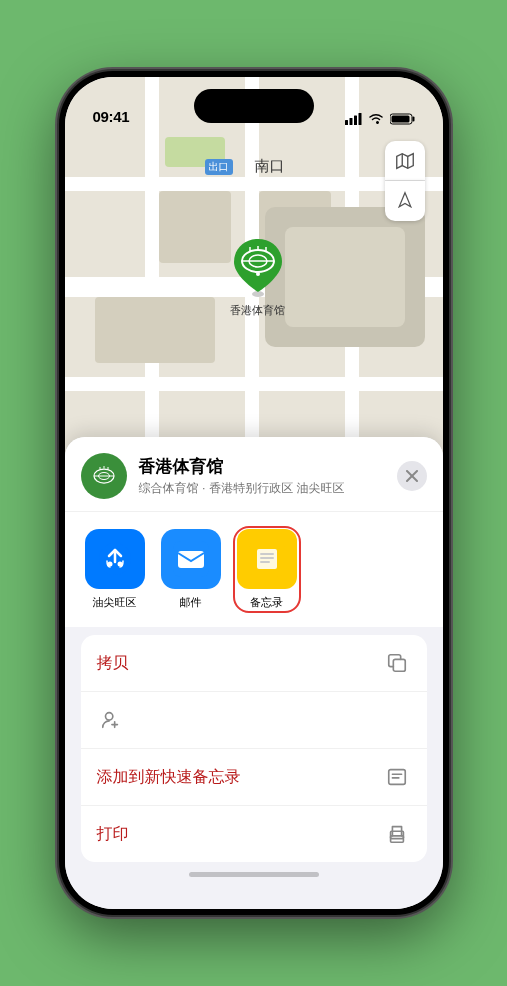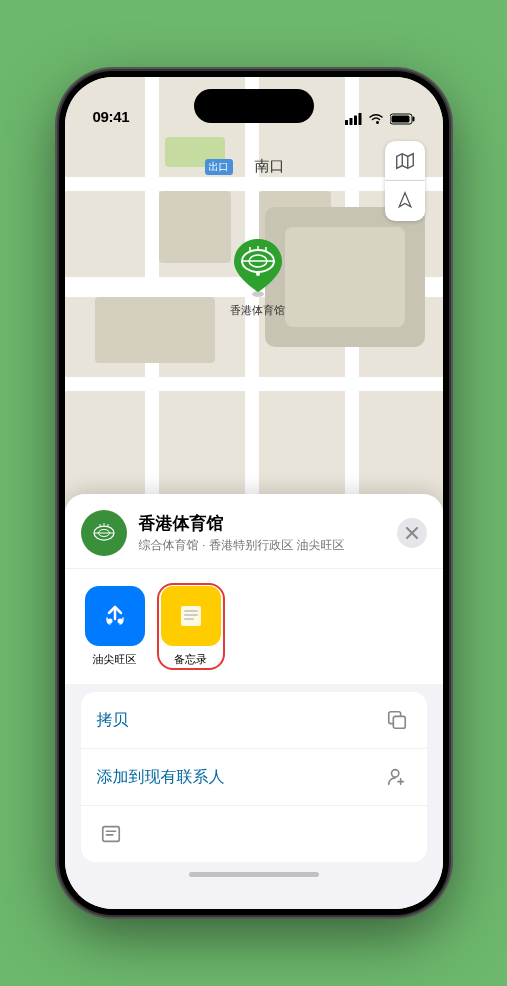--- a/index.html
+++ b/index.html
@@ -273,21 +273,21 @@
       justify-content: space-between;
       padding: 14px 16px;
       border-bottom: 1px solid #f0f0f0;
       cursor: pointer;
     }
     .action-item:last-child {
       border-bottom: none;
     }
     .action-label {
       font-size: 16px;
-      color: #0369a1;
+      color: #b91c1c;
     }
     .action-icon {
       width: 28px;
       height: 28px;
       display: flex;
       align-items: center;
       justify-content: center;
       color: #888;
     }
   </style>
@@ -417,20 +417,30 @@
               <circle cx="12" cy="22" r="2.5" fill="#fff"></circle>
               <circle cx="22" cy="22" r="2.5" fill="#fff"></circle>
               <path d="M9 19 Q9 25 12 25" stroke="#fff" stroke-width="1.5" fill="none" stroke-linecap="round"></path>
               <path d="M25 19 Q25 25 22 25" stroke="#fff" stroke-width="1.5" fill="none" stroke-linecap="round"></path>
             </svg>
           </div>
           <span class="share-icon-label">油尖旺区</span>
         </div>
 
 
+        <div class="share-item">
+          <div class="share-icon-wrap" style="background:#1a8cff;">
+            <svg width="36" height="36" viewBox="0 0 36 36">
+              <rect width="36" height="36" rx="8" fill="#1a8cff"></rect>
+              <rect x="5" y="10" width="26" height="17" rx="3" fill="#fff"></rect>
+              <path d="M5 12 L18 20 L31 12" stroke="#1a8cff" stroke-width="2" fill="none"></path>
+            </svg>
+          </div>
+          <span class="share-icon-label">邮件</span>
+        </div>
 
         <div class="share-item share-item-notes">
           <div class="share-icon-wrap" style="background:#ffcc00;">
             <svg width="36" height="36" viewBox="0 0 36 36">
               <rect width="36" height="36" rx="8" fill="#ffcc00"></rect>
 
               <rect x="8" y="8" width="20" height="20" rx="2" fill="#fff9e0"></rect>
               <rect x="11" y="12" width="14" height="2" rx="1" fill="#ccc"></rect>
               <rect x="11" y="16" width="14" height="2" rx="1" fill="#ccc"></rect>
               <rect x="11" y="20" width="10" height="2" rx="1" fill="#ccc"></rect>
@@ -453,39 +463,49 @@
           <div class="action-icon">
             <svg width="22" height="22" viewBox="0 0 24 24" fill="none">
               <rect x="8" y="8" width="13" height="13" rx="2" stroke="#888" stroke-width="1.8" fill="none"></rect>
               <path d="M16 8V5a2 2 0 00-2-2H5a2 2 0 00-2 2v9a2 2 0 002 2h3" stroke="#888" stroke-width="1.8" stroke-linecap="round"></path>
             </svg>
           </div>
         </div>
 
 
         <div class="action-item">
-          <span class="action-label">添加到现有联系人</span>
           <div class="action-icon">
             <svg width="22" height="22" viewBox="0 0 24 24" fill="none">
               <circle cx="10" cy="8" r="4" stroke="#888" stroke-width="1.8" fill="none"></circle>
               <path d="M3 20c0-4 3.1-7 7-7" stroke="#888" stroke-width="1.8" stroke-linecap="round" fill="none"></path>
               <path d="M16 14v6M13 17h6" stroke="#888" stroke-width="1.8" stroke-linecap="round"></path>
             </svg>
           </div>
         </div>
 
         <div class="action-item">
+          <span class="action-label">添加到新快速备忘录</span>
           <div class="action-icon">
             <svg width="22" height="22" viewBox="0 0 24 24" fill="none">
               <rect x="3" y="4" width="18" height="16" rx="2" stroke="#888" stroke-width="1.8" fill="none"></rect>
               <path d="M7 9h10M7 13h7" stroke="#888" stroke-width="1.8" stroke-linecap="round"></path>
             </svg>
           </div>
         </div>
 
+        <div class="action-item">
+          <span class="action-label">打印</span>
+          <div class="action-icon">
+            <svg width="22" height="22" viewBox="0 0 24 24" fill="none">
+              <rect x="5" y="14" width="14" height="7" rx="1" stroke="#888" stroke-width="1.8" fill="none"></rect>
+              <path d="M7 14V4h10v10" stroke="#888" stroke-width="1.8" stroke-linecap="round" stroke-linejoin="round"></path>
+              <rect x="5" y="9" width="14" height="8" rx="1" stroke="#888" stroke-width="1.8" fill="none"></rect>
+            </svg>
+          </div>
+        </div>
 
       </div>
 
       <div style="display:flex;justify-content:center;margin-top:10px;">
         <div style="width:130px;height:5px;background:#000;border-radius:3px;opacity:0.2;"></div>
       </div>
     </div>
 
   </div>
 </div>

